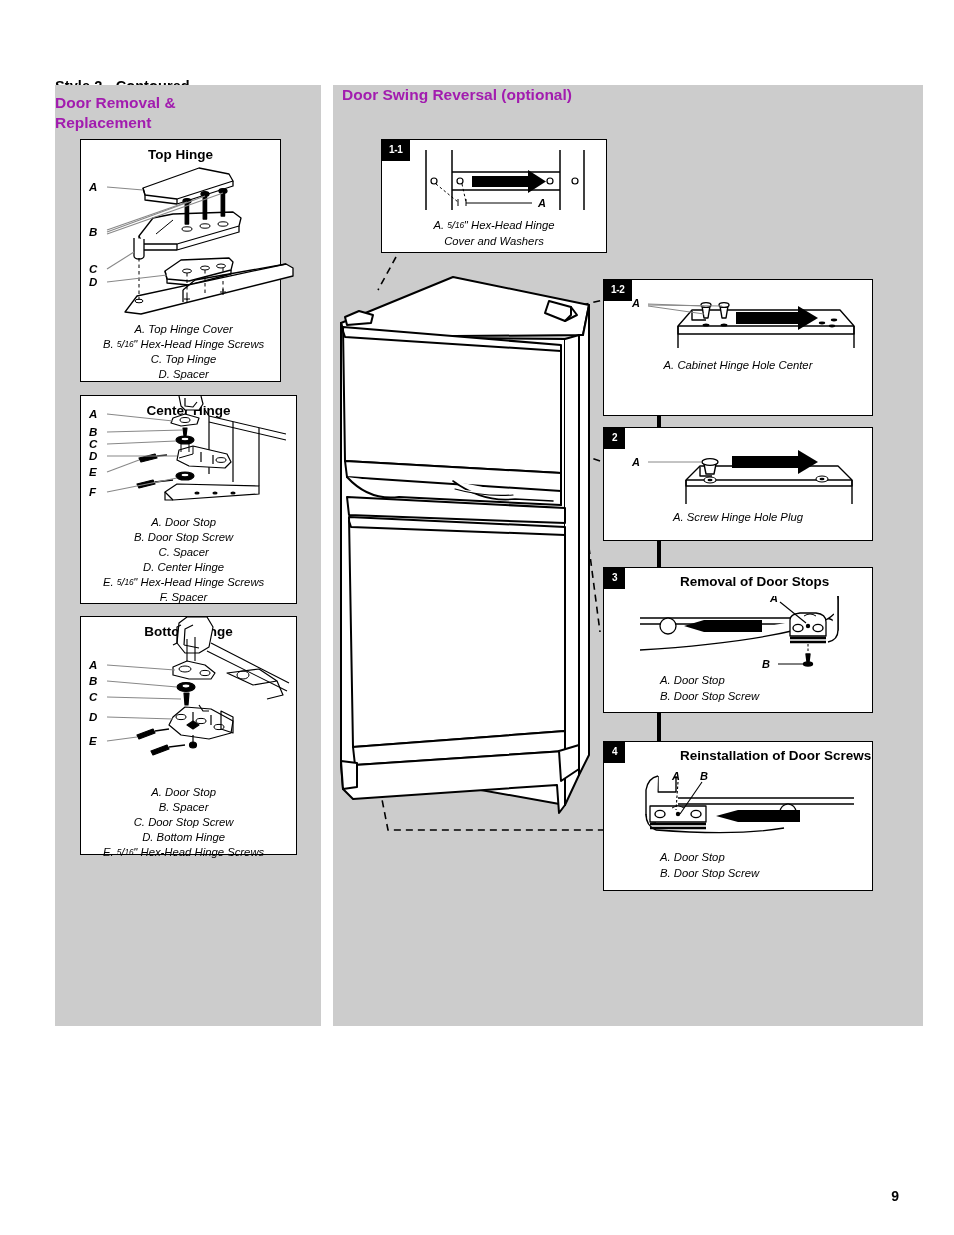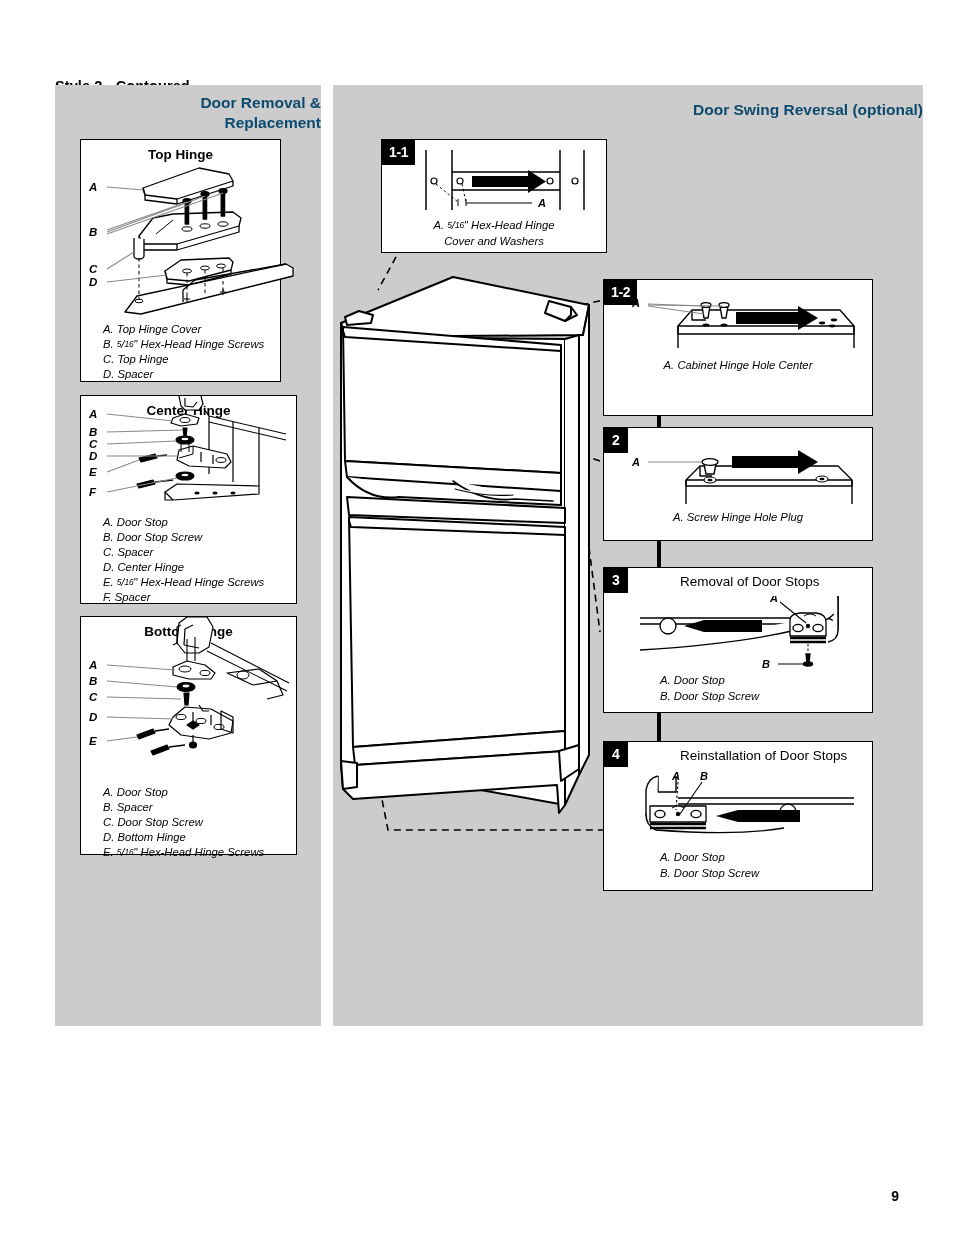--- a/index.html
+++ b/index.html
@@ -38,24 +38,24 @@
   .gray-panel {
     position: absolute;
     background: #cccccc;
   }
   #left-col  { left: 55px;  top: 85px; width: 266px; height: 941px; }
   #right-col { left: 333px; top: 85px; width: 590px; height: 941px; }
 
   .col-title {
     position: absolute;
     left: 0; right: 0;
-    text-align: right;
+    text-align: left;
     font-size: 15.5px;
     font-weight: bold;
-    color: #0c4a6e;
+    color: #a21caf;
     line-height: 1.28;
   }
   #left-col .col-title  { top: 93px; }
   #right-col .col-title { top: 93px; }
 
   
   .hinge-box {
     position: absolute;
     background: #ffffff;
     border: 1.6px solid #000;
@@ -74,20 +74,21 @@
   }
 
   .legend {
     position: absolute;
     left: 22px;
     font-style: italic;
     font-size: 11.3px;
     line-height: 1.32;
     color: #000;
     white-space: nowrap;
+    text-align: center;
   }
   .legend div { white-space: nowrap; }
   .frac { font-size: 8.4px; vertical-align: 0.10em; letter-spacing: -0.2px;}
 
   .diagram { position: absolute; left: 0; top: 0; }
 
   
   .step-box {
     position: absolute;
     background: #ffffff;
@@ -99,33 +100,33 @@
   #step-2   { left: 603px; top: 427px; width: 270px; height: 114px; }
   #step-3   { left: 603px; top: 567px; width: 270px; height: 146px; }
   #step-4   { left: 603px; top: 741px; width: 270px; height: 150px; }
 
   .step-badge {
     position: absolute;
     left: 0; top: 0;
     background: #000;
     color: #fff;
     font-weight: bold;
-    font-size: 14px;
+    font-size: 10px;
     line-height: 1;
     padding: 5px 8px 6px 8px;
     letter-spacing: -0.3px;
   }
   .step-badge.wide { padding: 5px 7px 6px 7px; }
 
   .step-title {
     position: absolute;
     top: 6px;
     left: 40px;
     font-size: 13.5px;
-    font-weight: normal;
+    font-weight: bold;
     color: #000;
     padding-left: 36px;
   }
 
   .step-caption {
     position: absolute;
     font-style: italic;
     font-size: 11.3px;
     line-height: 1.38;
     color: #000;
@@ -429,21 +430,21 @@
         <span>Bottom Hinge</span>
       </div>
       <div>
         <span>E.</span>
         <sup class="frac">5</sup>/<sub class="frac">16</sub><span>" Hex-Head Hinge Screws</span>
       </div>
     </div>
   </div>
 
   <div class="gray-panel" id="right-col">
-    <div class="col-title" style="top:15px;">Door Swing Reversal (optional)</div>
+    <div class="col-title" style="top:0;padding-left:9px;">Door Swing Reversal (optional)</div>
   </div>
 
   <svg id="overlay">
 
     <g stroke="#000" stroke-width="4" fill="none">
       <path d="M659 386 L659 427"></path>
       <path d="M659 541 L659 567"></path>
       <path d="M659 713 L659 741"></path>
     </g>
 
@@ -654,21 +655,21 @@
     </svg>
 
     <div class="step-caption left-align" style="top: 105px;">
       <div>A. Door Stop</div>
       <div>B. Door Stop Screw</div>
     </div>
   </div>
 
   <div class="step-box" id="step-4">
     <div class="step-badge">4</div>
-    <div class="step-title">Reinstallation of Door Stops</div>
+    <div class="step-title">Reinstallation of Door Screws</div>
 
     <svg class="diagram" style="left:24px; top:28px;" width="240" height="80" viewBox="0 0 240 80">
       <g fill="#fff" stroke="#000" stroke-width="1.4" stroke-linejoin="round">
 
         <path d="M30 6 L30 22 L48 22 L48 6"></path>
         <path d="M30 6 Q20 8 18 20 L18 44 Q18 52 28 52"></path>
         <path d="M50 28 L226 28 M50 34 L226 34"></path>
         <path d="M28 60 Q110 66 156 58" stroke-width="1.3"></path>
         <path d="M18 44 Q18 56 28 60"></path>
 

